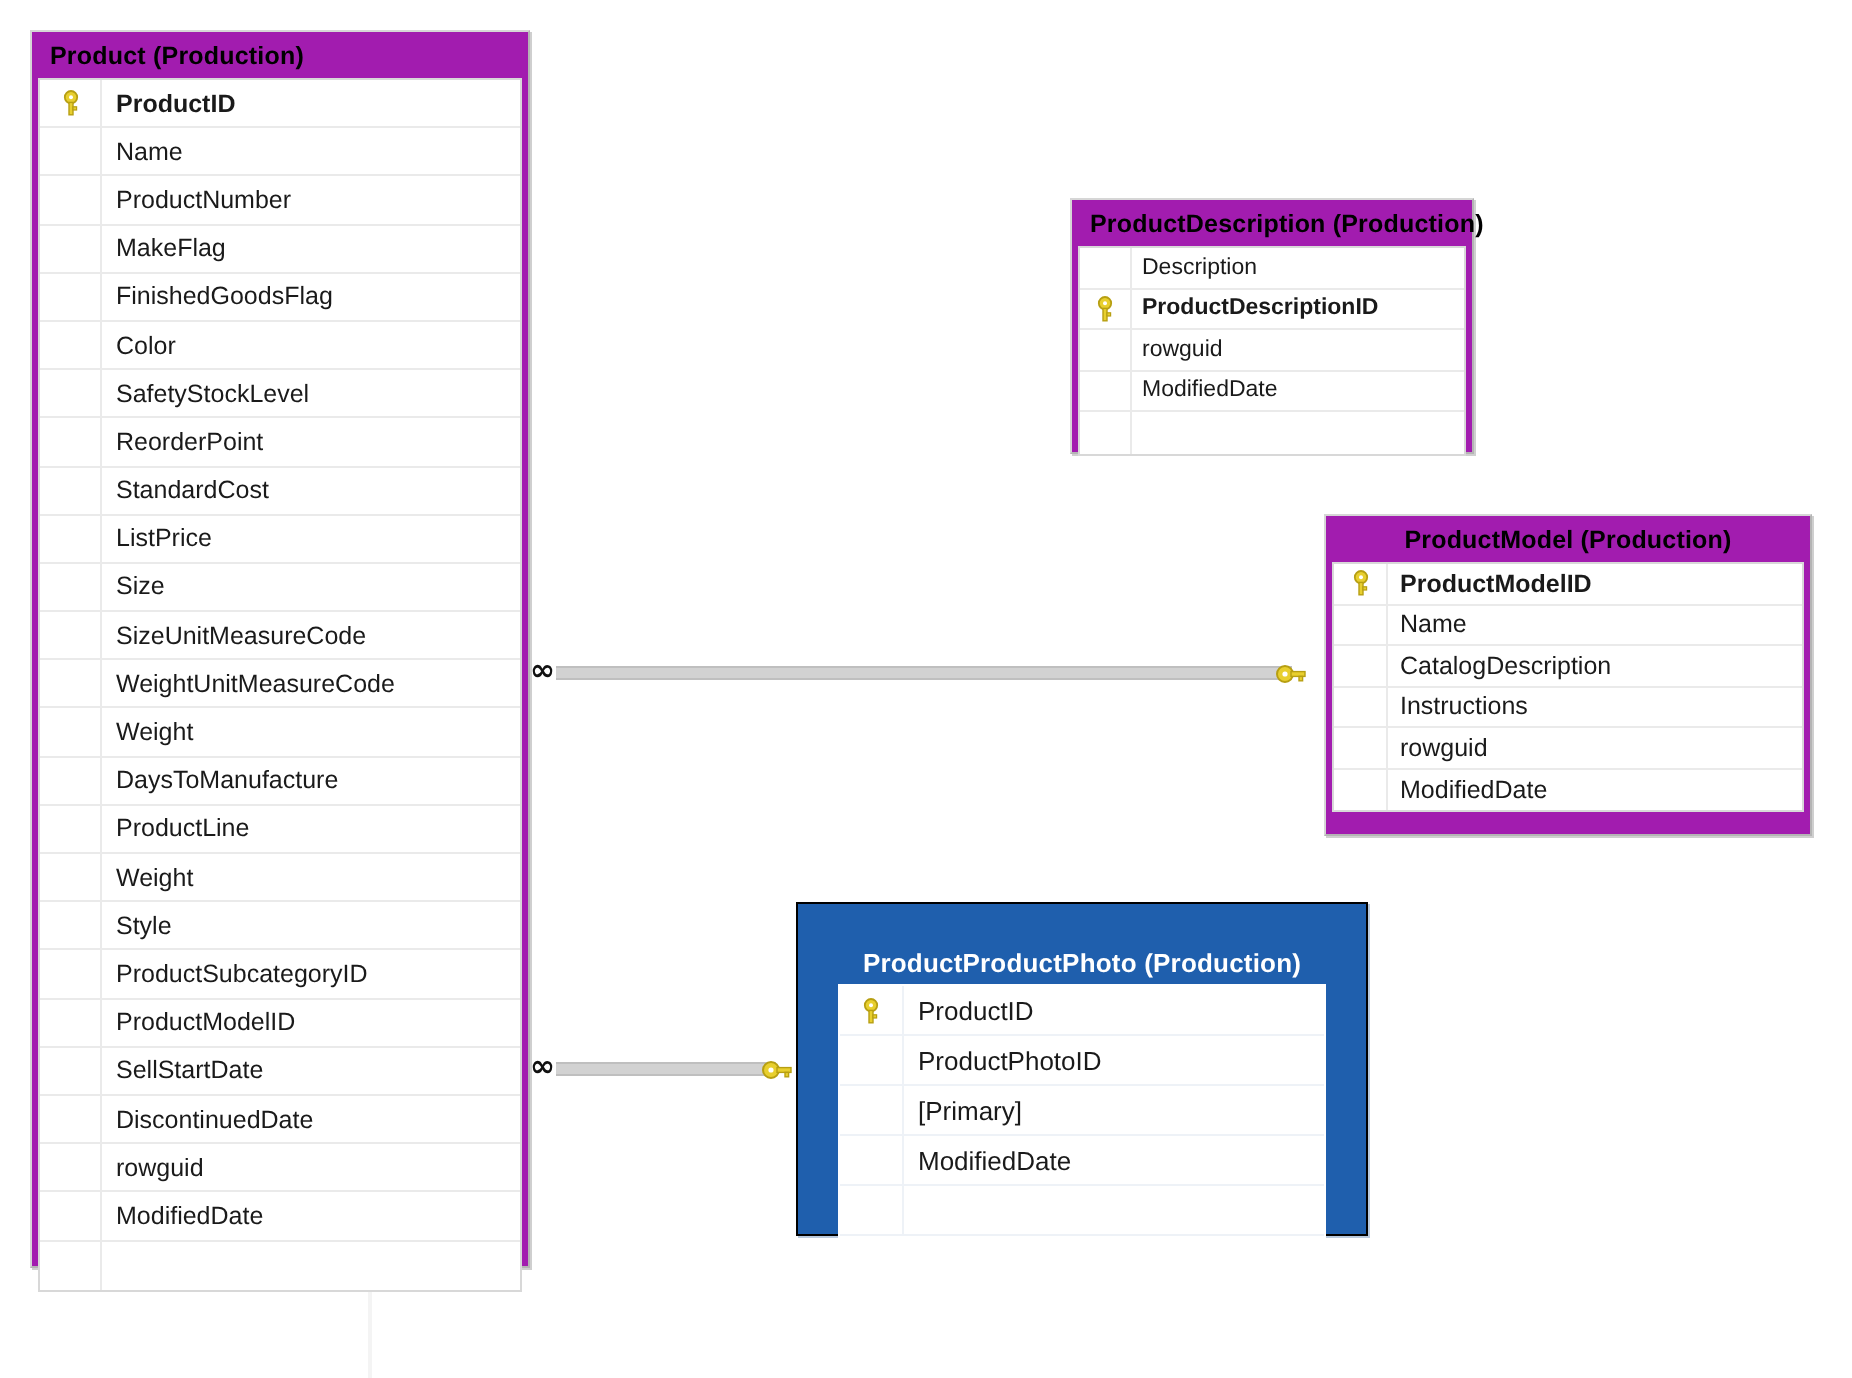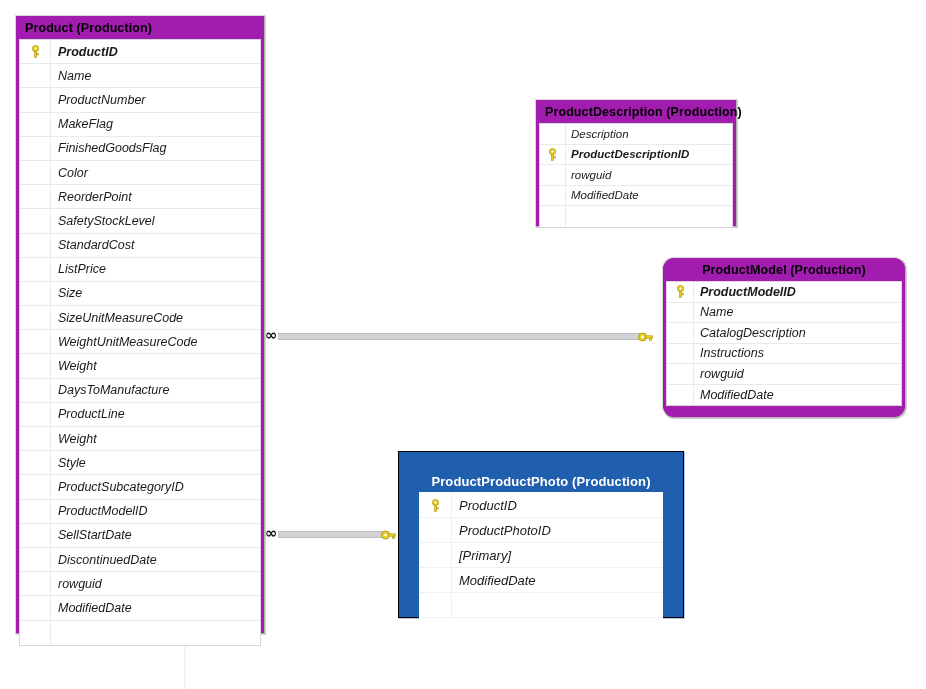--- a/index.html
+++ b/index.html
@@ -84,21 +84,20 @@
     justify-content: center;
     height: 100%;
     box-sizing: border-box;
     border-right: 1px solid #eaeaea;
   }
   .field-name {
     flex: 1 1 auto;
     color: #1a1a1a;
     overflow: hidden;
     text-overflow: clip;
-    font-style: italic;
   }
   .field-row.pk .field-name { font-weight: bold; }
 
   
   .key-ico {
     display: block;
     width: 11px;
     height: 13px;
   }
 
@@ -211,25 +210,25 @@
       <div class="field-row">
           <span class="field-key"></span>
           <span class="field-name">FinishedGoodsFlag</span>
         </div>
       <div class="field-row">
           <span class="field-key"></span>
           <span class="field-name">Color</span>
         </div>
       <div class="field-row">
           <span class="field-key"></span>
+          <span class="field-name">SafetyStockLevel</span>
+        </div>
+      <div class="field-row">
+          <span class="field-key"></span>
           <span class="field-name">ReorderPoint</span>
-        </div>
-      <div class="field-row">
-          <span class="field-key"></span>
-          <span class="field-name">SafetyStockLevel</span>
         </div>
       <div class="field-row">
           <span class="field-key"></span>
           <span class="field-name">StandardCost</span>
         </div>
       <div class="field-row">
           <span class="field-key"></span>
           <span class="field-name">ListPrice</span>
         </div>
       <div class="field-row">
@@ -321,21 +320,21 @@
           <span class="field-key"></span>
           <span class="field-name">ModifiedDate</span>
         </div>
       <div class="field-row">
           <span class="field-key"></span>
           <span class="field-name"></span>
         </div>
     </div>
   </div>
 
-  <div class="entity gray" id="ent-productmodel" style="left:662px; top:257px; width:244px; height:161px;border-radius:12px;">
+  <div class="entity gray" id="ent-productmodel" style="left:662px; top:257px; width:244px; height:161px;">
     <div class="entity-title center">ProductModel (Production)</div>
     <div class="entity-body">
       <div class="field-row pk">
         <span class="field-key">
           <svg class="key-ico" viewBox="0 0 11 13">
             <circle cx="5.5" cy="3.6" r="3.1" fill="#E8CF2E" stroke="#B79F12" stroke-width="0.9"></circle>
             <circle cx="5.5" cy="3.6" r="1" fill="#FFFFFF"></circle>
             <rect x="4.5" y="6.2" width="2" height="6.2" fill="#E8CF2E" stroke="#B79F12" stroke-width="0.7"></rect>
             <rect x="6.5" y="8.4" width="1.8" height="1.6" fill="#E8CF2E" stroke="#B79F12" stroke-width="0.6"></rect>
           </svg>

